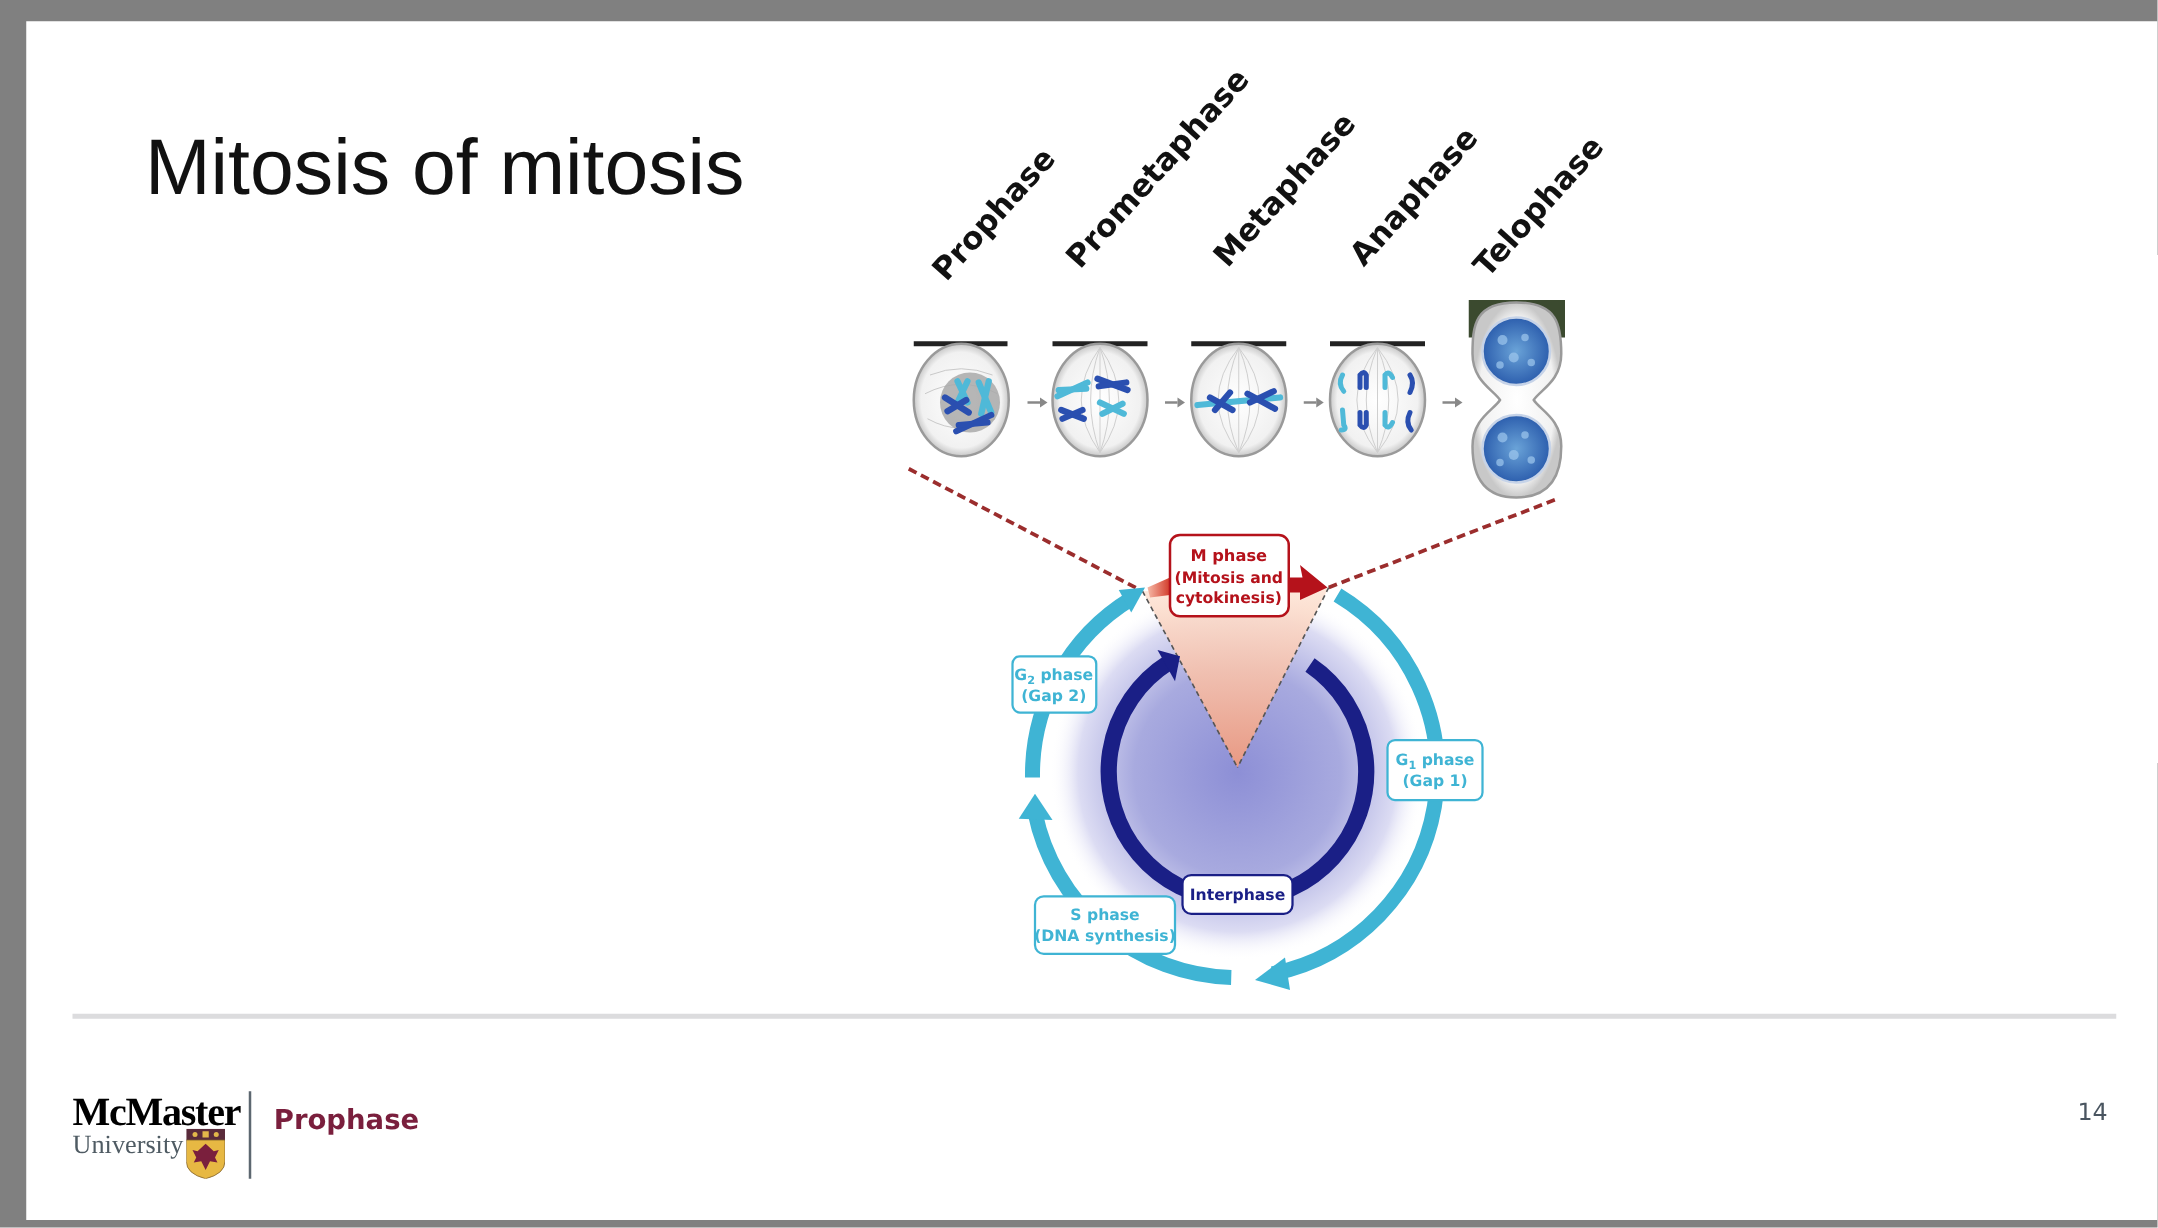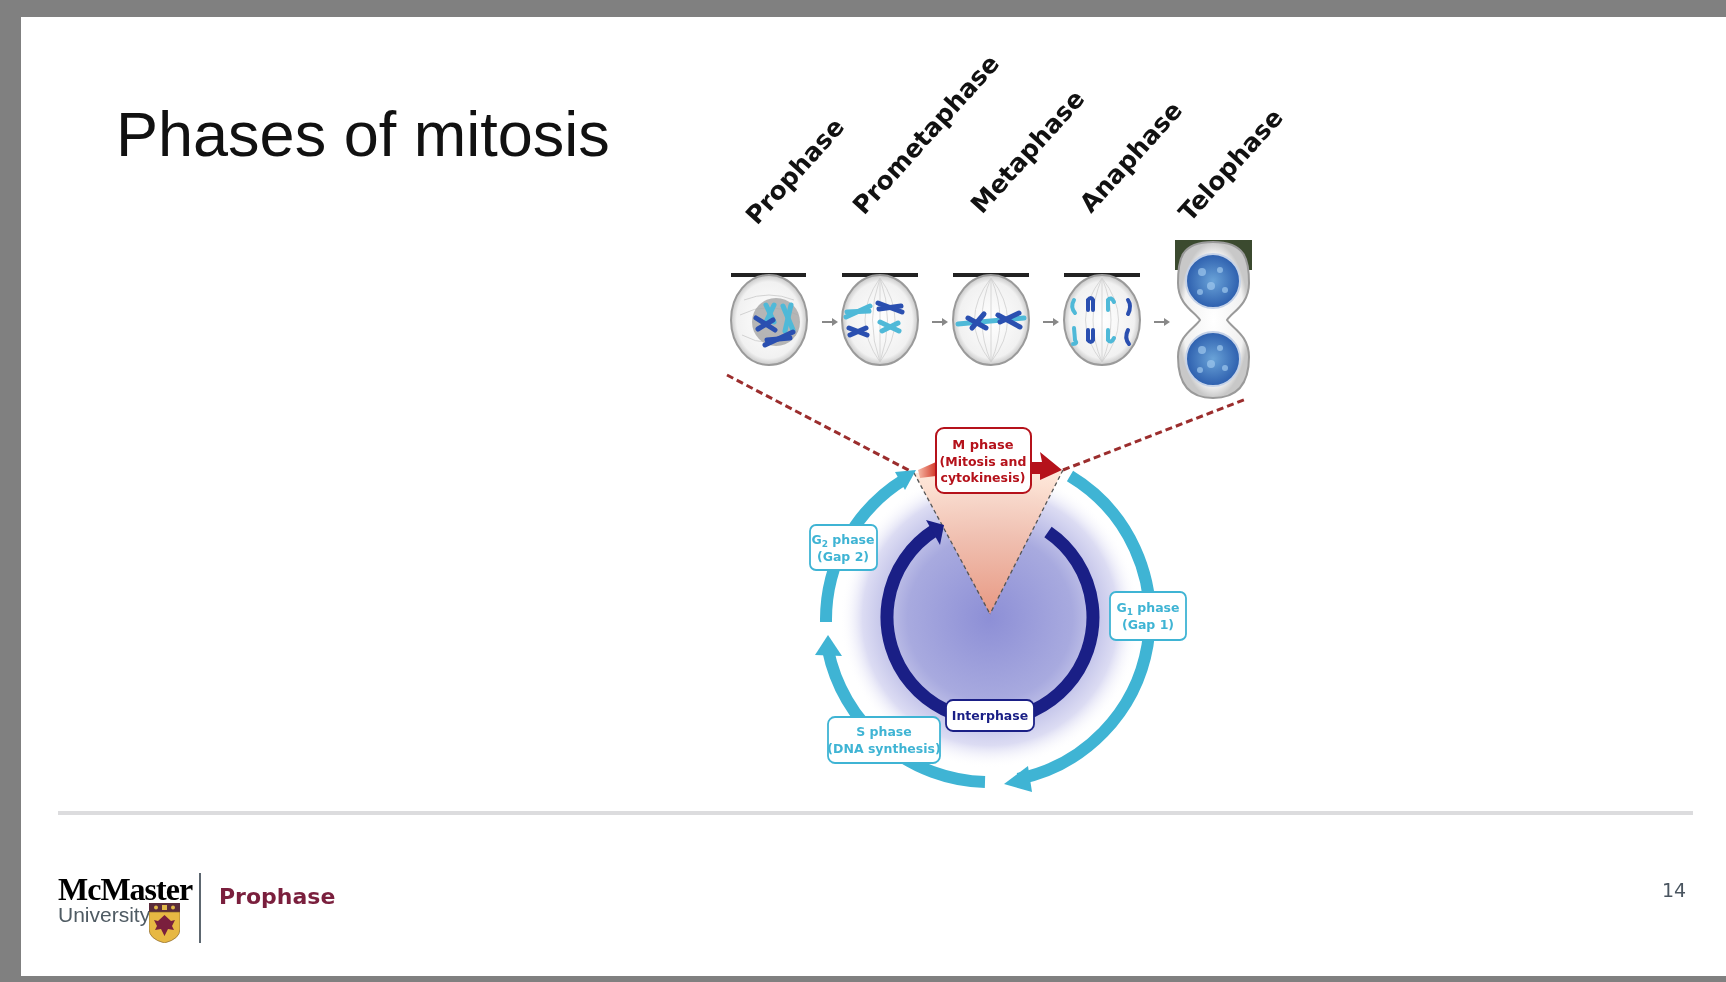--- a/index.html
+++ b/index.html
@@ -5,32 +5,32 @@
   html,body{margin:0;padding:0;}
   body{width:1726px;height:982px;background:#808080;position:relative;overflow:hidden;font-family:"Liberation Sans",sans-serif;}
   .slide{position:absolute;left:21px;top:17px;width:1705px;height:959px;background:#ffffff;}
   .title{position:absolute;left:116px;top:98px;font-size:63px;color:#111;font-family:"Liberation Sans",sans-serif;letter-spacing:0px;white-space:nowrap;}
   .diagram{position:absolute;left:0;top:0;width:1726px;height:982px;}
   .phase-label{font-family:"DejaVu Sans",sans-serif;font-weight:bold;font-size:25px;fill:#111;}
   .box-text{font-family:"DejaVu Sans",sans-serif;font-weight:bold;text-anchor:middle;}
   .divider{position:absolute;left:58px;top:811px;width:1635px;height:4px;background:#dcdcde;}
   .logo{position:absolute;left:58px;top:874px;width:130px;height:70px;}
   .logo-mc{position:absolute;left:0;top:0;font-family:"Liberation Serif",serif;font-size:32px;color:#000000;letter-spacing:-1px;line-height:30px;white-space:nowrap;font-weight:bold;}
-  .logo-uni{position:absolute;left:0;top:30px;font-family:Liberation Sans, sans-serif;font-size:21px;color:#4f5b63;line-height:22px;white-space:nowrap;}
+  .logo-uni{position:absolute;left:0;top:30px;font-family:Liberation Serif, serif;font-size:21px;color:#4f5b63;line-height:22px;white-space:nowrap;}
   .logo-crest{position:absolute;left:91px;top:29px;width:31px;height:40px;}
   .logo-sep{position:absolute;left:199px;top:873px;width:2px;height:70px;background:#5d6770;}
   .unit{position:absolute;left:219px;top:884px;font-family:"DejaVu Sans",sans-serif;font-size:22px;font-weight:bold;color:#7a1f3d;white-space:nowrap;}
   .page-num{position:absolute;left:1662px;top:879px;font-family:"DejaVu Sans",sans-serif;font-size:19px;color:#4a5560;white-space:nowrap;text-align:right;}
 </style>
 </head>
 <body>
 
 <div class="slide"></div>
 
-<div class="title">Phases of mitosis</div>
+<div class="title">Mitosis of mitosis</div>
 
 <svg class="diagram" width="1726" height="982" viewBox="0 0 1726 982">
   <defs>
     <radialGradient id="innerGlow" cx="50%" cy="50%" r="50%">
       <stop offset="0%" stop-color="#8d8fd6"></stop>
       <stop offset="55%" stop-color="#a8aadf"></stop>
       <stop offset="85%" stop-color="#dcdcf3"></stop>
       <stop offset="100%" stop-color="#ffffff" stop-opacity="0"></stop>
     </radialGradient>
     <linearGradient id="coneGrad" x1="0" y1="0" x2="0" y2="1">

